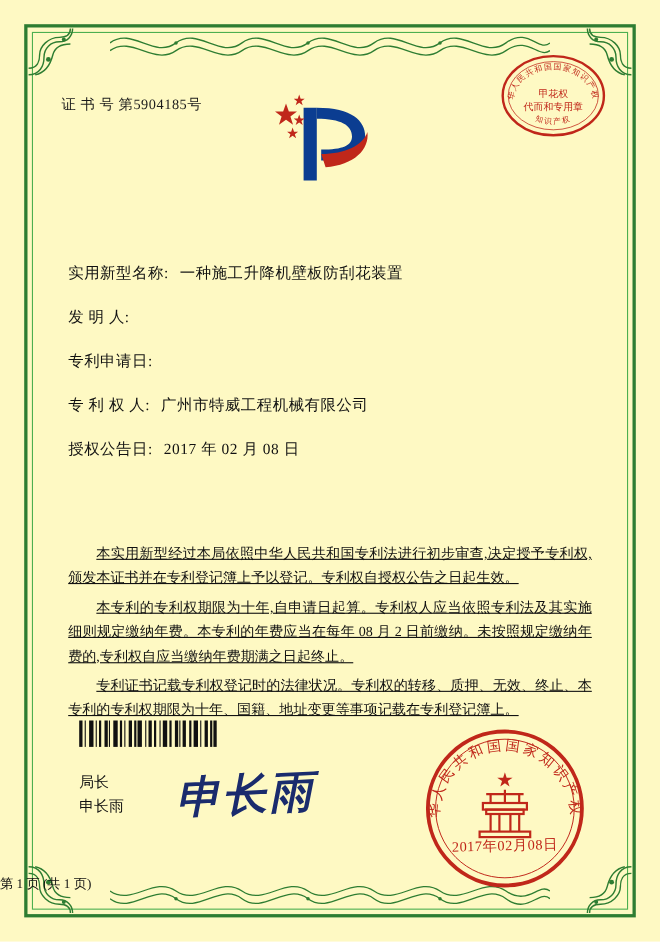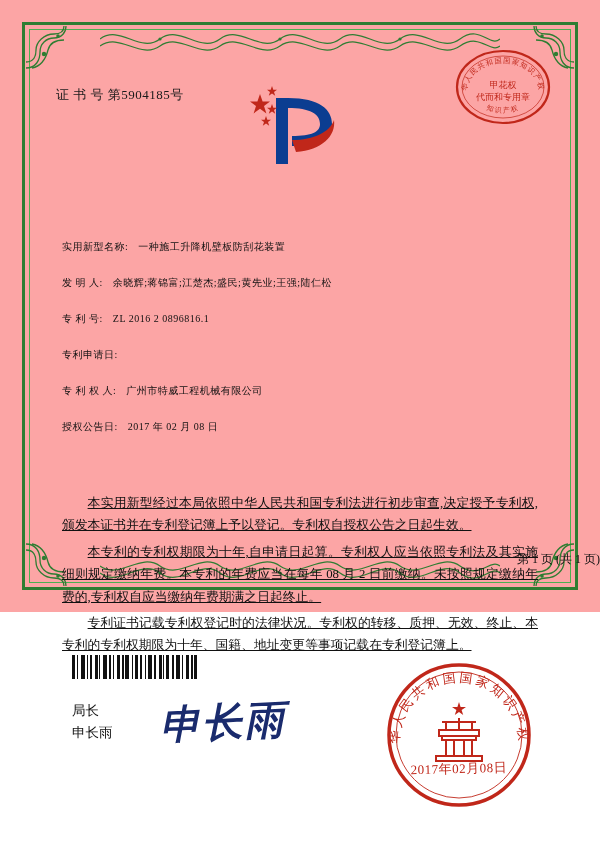--- a/index.html
+++ b/index.html
@@ -10,22 +10,22 @@
     width: 600px;
     height: 856px;
     background: #ffffff;
     font-family: "Liberation Serif", serif;
     overflow: hidden;
   }
 
   .certificate {
     position: relative;
     width: 600px;
-    height: 612px;
-    background: #fca5a5;
+    height: 856px;
+    background: #fef9c3;
     box-sizing: border-box;
   }
 
   
   .frame-outer {
     position: absolute;
     left: 22px;
     top: 22px;
     right: 22px;
     bottom: 22px;
@@ -121,21 +121,21 @@
   .fields {
     position: absolute;
     left: 62px;
     right: 62px;
     top: 240px;
   }
   .field-row {
     display: flex;
     align-items: baseline;
     margin-bottom: 22px;
-    font-size: 10px;
+    font-size: 14px;
     color: #111;
   }
   .field-label {
     white-space: nowrap;
     letter-spacing: 0.5px;
   }
   .field-value {
     margin-left: 10px;
     letter-spacing: 0.5px;
     text-align: right;
@@ -212,21 +212,21 @@
     letter-spacing: 0.5px;
     transform: rotate(-1.5deg);
   }
 
   
   .page-footer {
     position: absolute;
     left: 0;
     right: 0;
     bottom: 44px;
-    text-align: right;
+    text-align: left;
     font-size: 12px;
     color: #111;
   }
 </style>
 </head>
 <body>
 
 <div class="certificate">
 
   <div class="frame-outer"></div>
@@ -322,25 +322,20 @@
   </div>
 
 
   <div class="fields">
     <div class="field-row">
       <span class="field-label">实用新型名称:</span>
       <span class="field-value">一种施工升降机壁板防刮花装置</span>
     </div>
     <div class="field-row">
       <span class="field-label">发 明 人:</span>
-      <span class="field-value">余晓辉;蒋锦富;江楚杰;盛民;黄先业;王强;陆仁松</span>
-    </div>
-    <div class="field-row">
-      <span class="field-label">专 利 号:</span>
-      <span class="field-value">ZL 2016 2 0896816.1</span>
     </div>
     <div class="field-row">
       <span class="field-label">专利申请日:</span>
     </div>
     <div class="field-row">
       <span class="field-label">专 利 权 人:</span>
       <span class="field-value">广州市特威工程机械有限公司</span>
     </div>
     <div class="field-row">
       <span class="field-label">授权公告日:</span>

